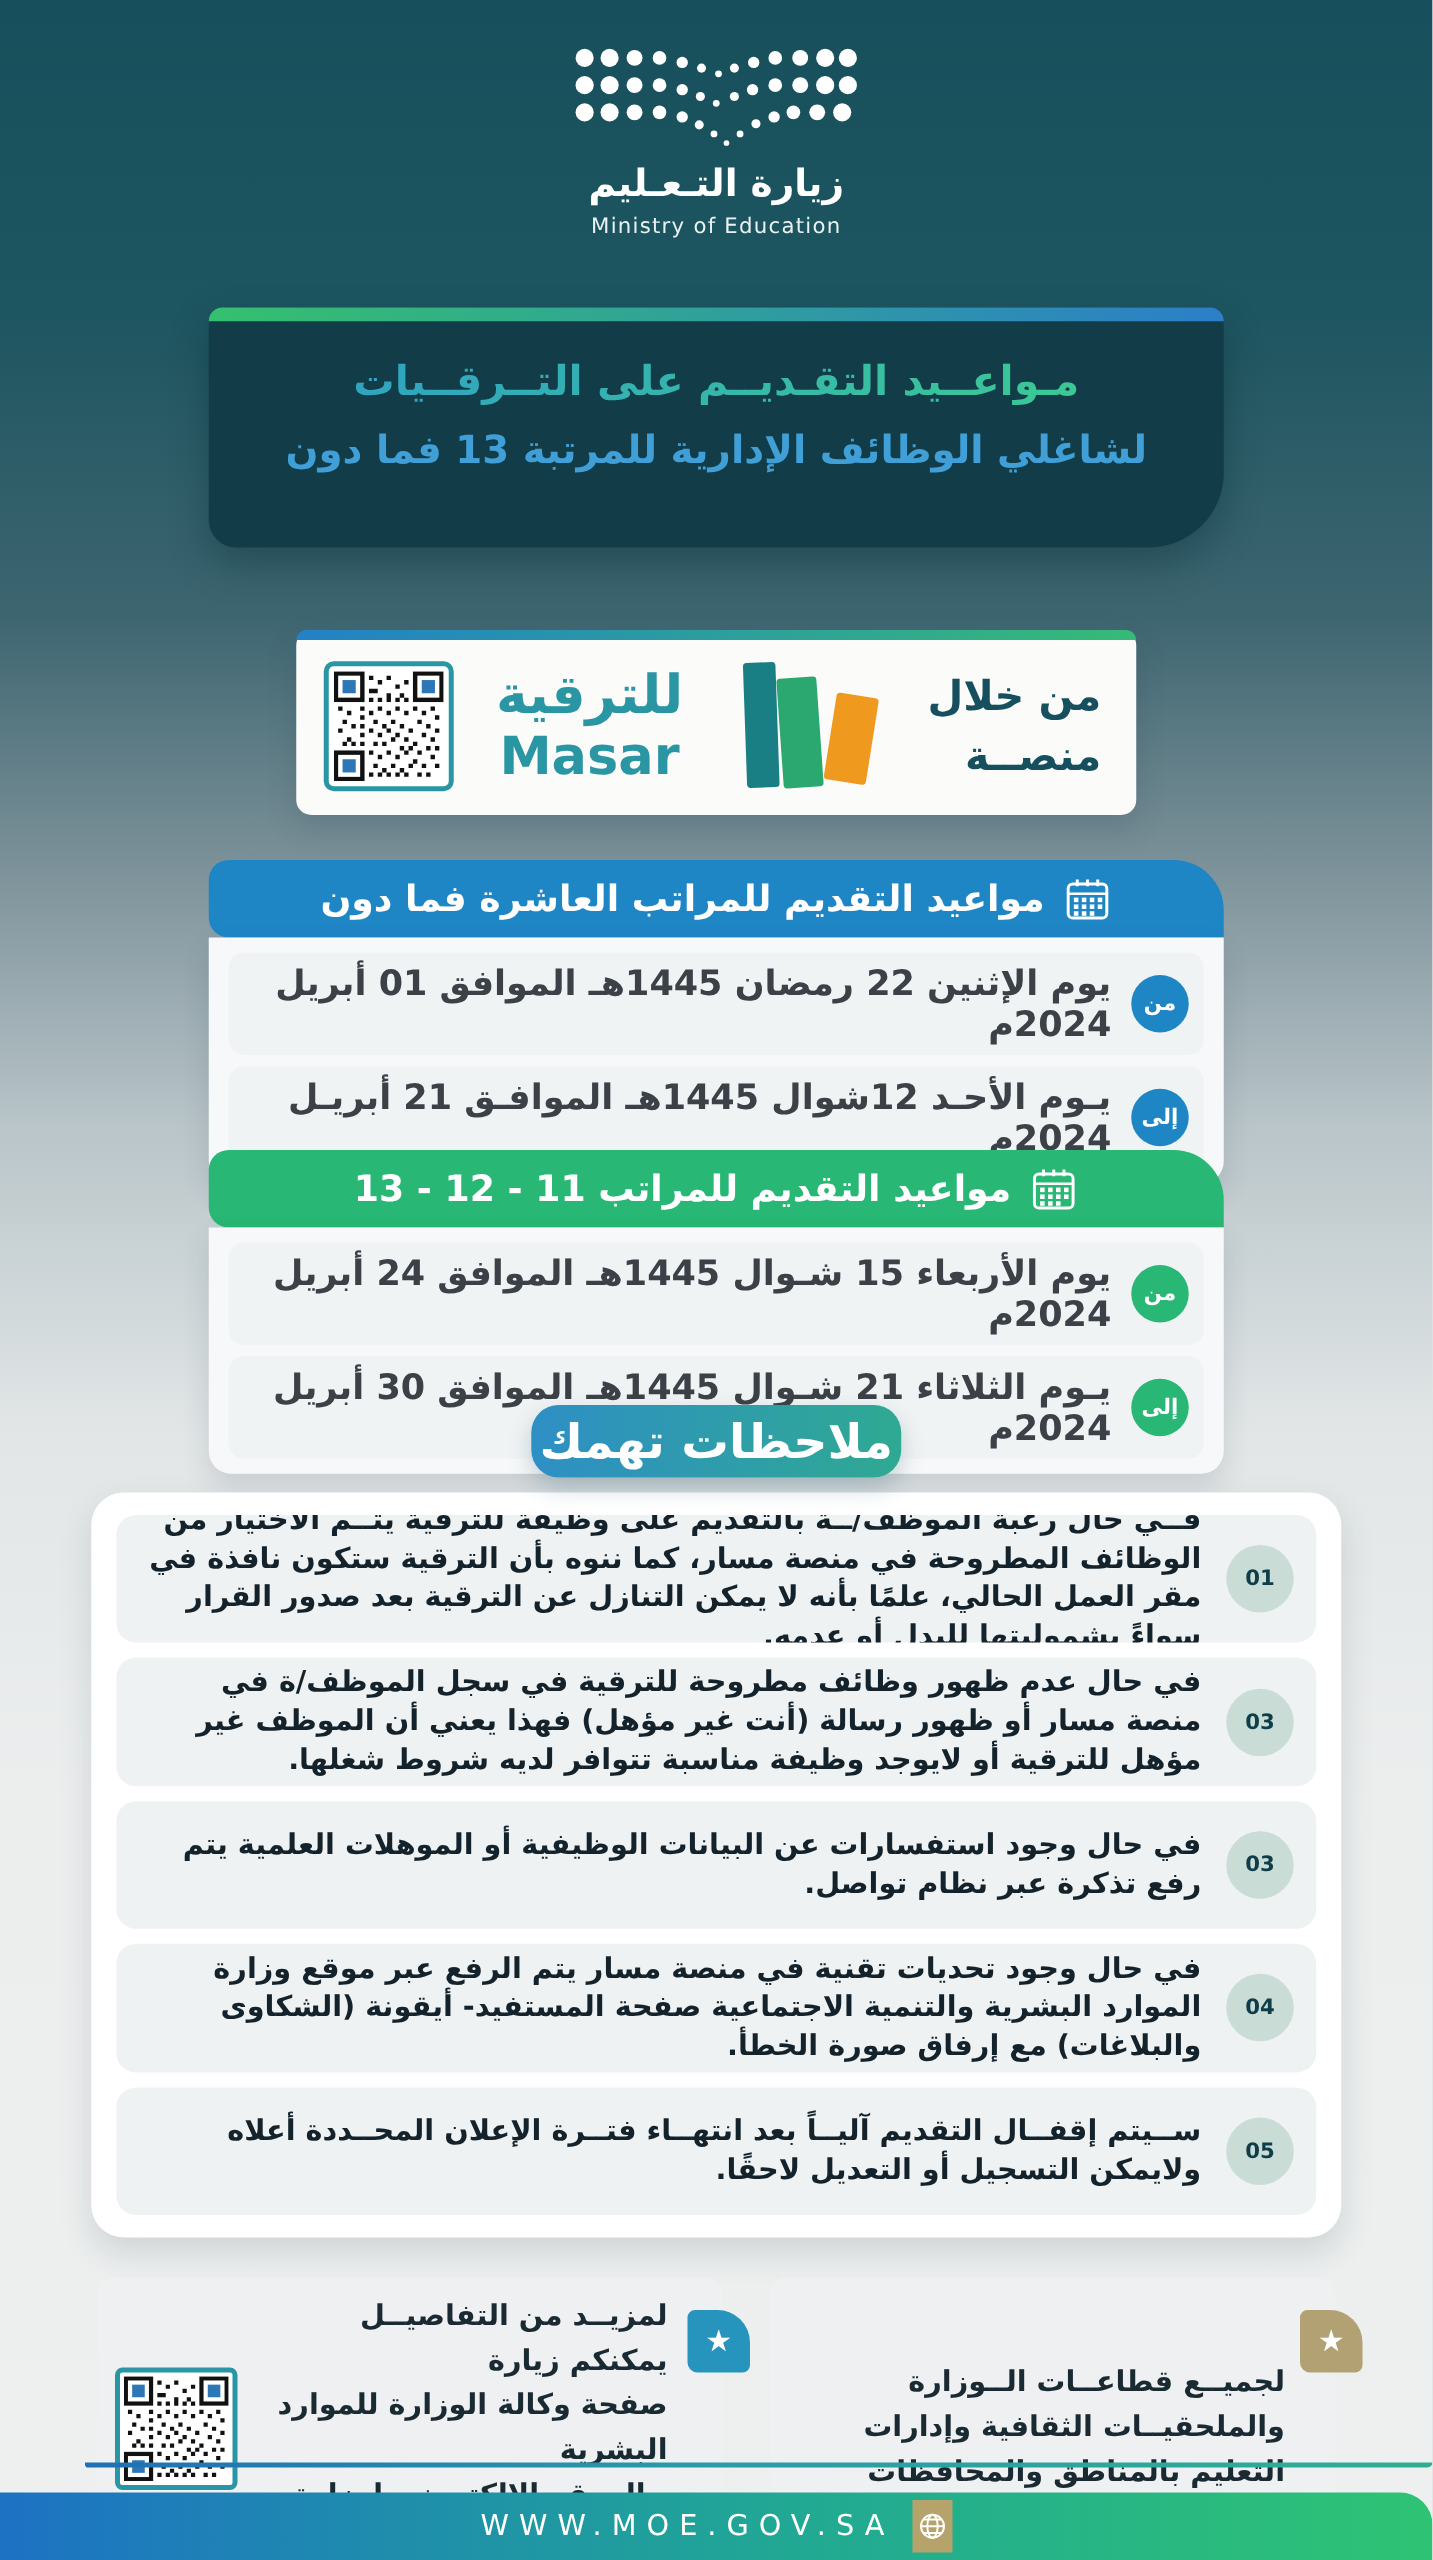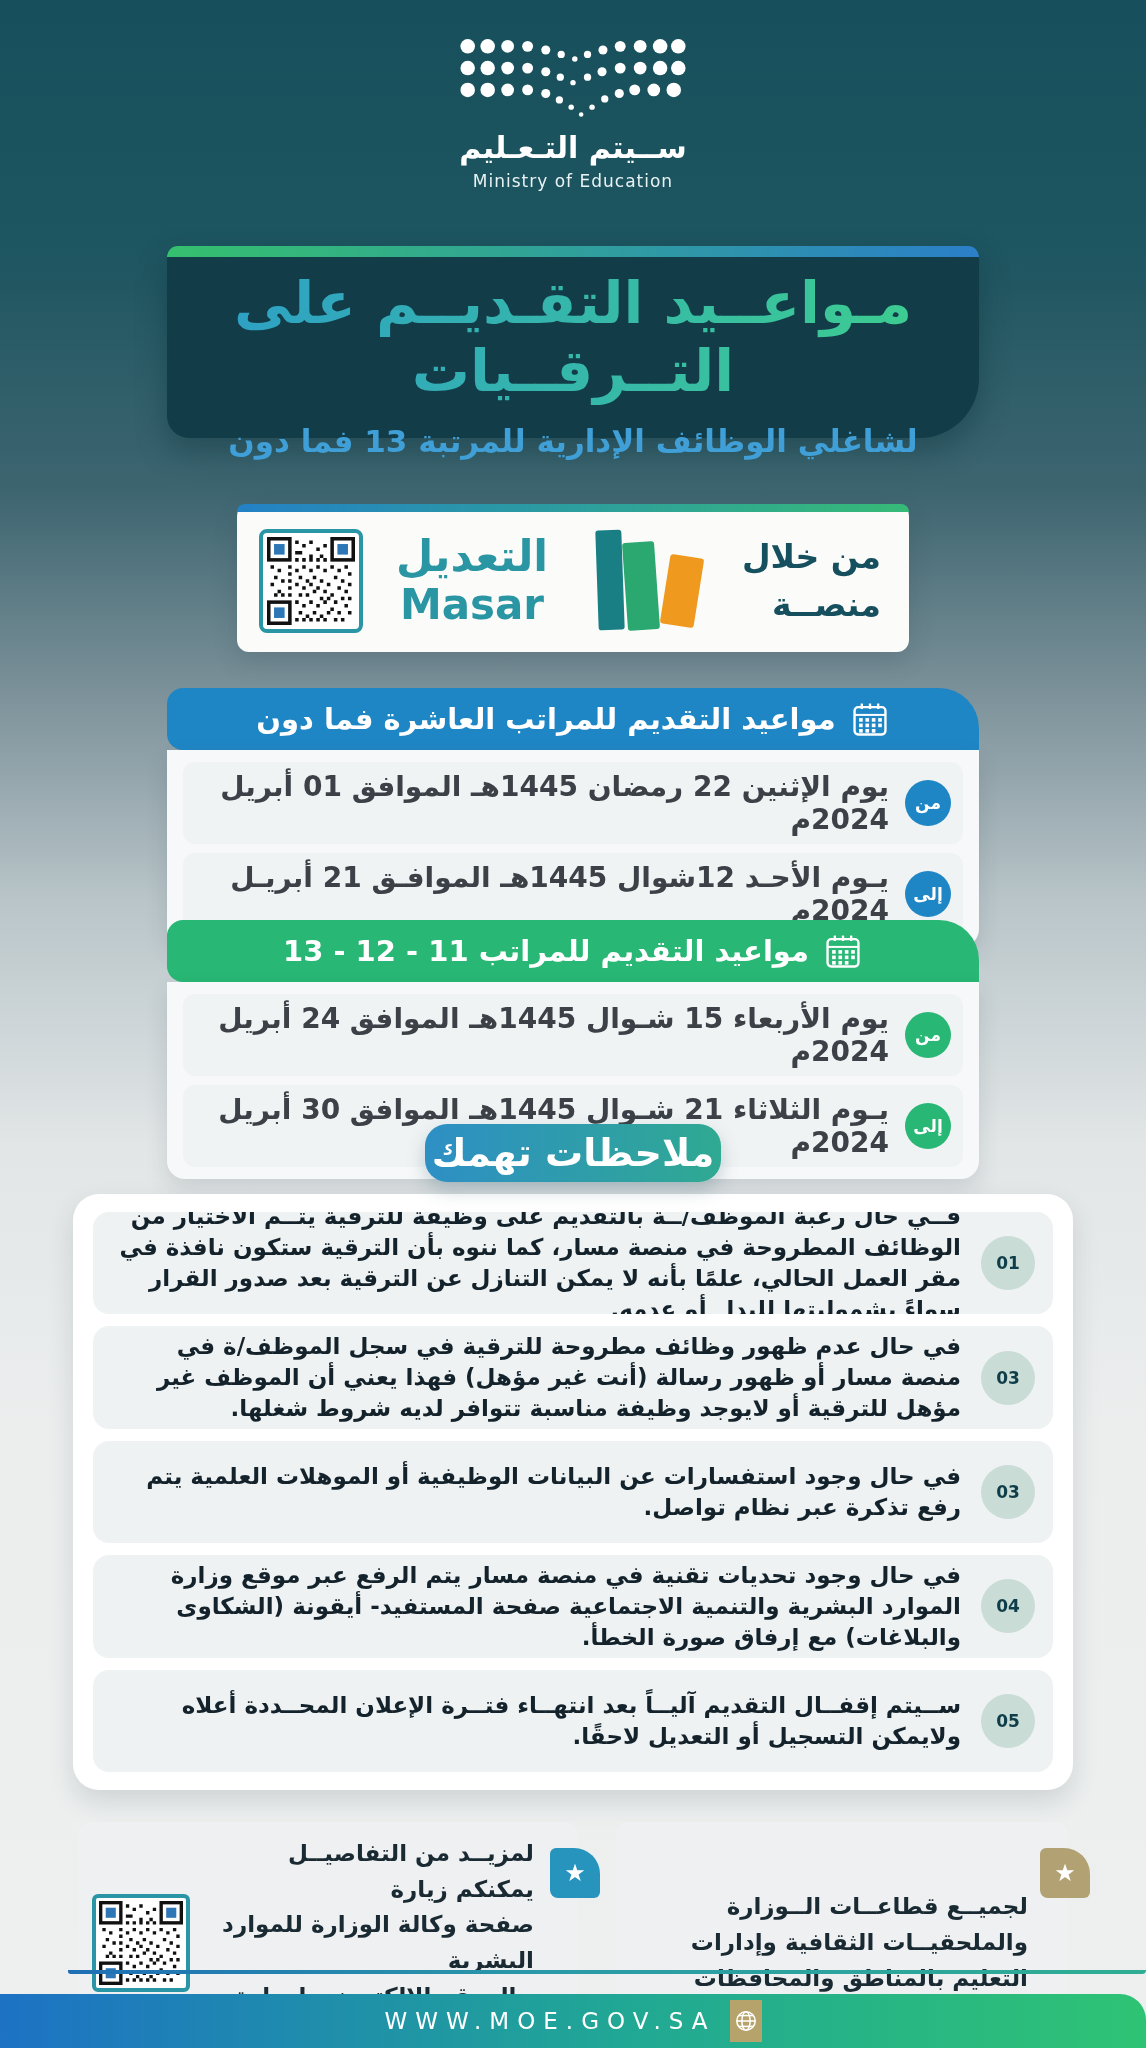--- a/index.html
+++ b/index.html
@@ -14,21 +14,21 @@
   .moe-logo{ top:34px; width:300px; text-align:center; }
   .moe-logo svg{ width:236px; height:90px; }
   .brand-ar{ color:#fff; font-size:30px; font-weight:700; letter-spacing:1px; margin-top:2px; }
   .brand-en{ color:#e9f2f3; font-size:17px; letter-spacing:1px; margin-top:6px; }
 
   
   .banner{ top:246px; width:812px; height:192px; background:#123c48; border-radius:14px 14px 60px 22px;
            box-shadow:0 14px 30px rgba(6,40,50,.35); text-align:center; }
   .banner .strip{ height:11px; width:100%; border-radius:14px 14px 0 0;
                   background:linear-gradient(to left,#2b7fc8,#35c06e); }
-  .banner .l1{ margin-top:12px; font-size:58px; font-weight:700;
+  .banner .l1{ margin-top:28px; font-size:33px; font-weight:700;
                background:linear-gradient(to left,#3ed08c,#2d9dc9);
                -webkit-background-clip:text; background-clip:text; color:transparent; }
   .banner .l2{ margin-top:18px; font-size:31px; font-weight:700; color:#3f9fd6; }
 
   
   .masar{ top:504px; width:672px; background:#fbfbfa; border-radius:12px; box-shadow:0 10px 24px rgba(40,60,70,.18); }
   .masar .strip{ height:8px; border-radius:12px 12px 0 0; background:linear-gradient(to left,#36ba77,#2381c5); }
   .masar .row{ display:flex; align-items:center; justify-content:space-between; padding:14px 28px 16px 22px; }
   .lead{ font-size:33px; font-weight:700; color:#16505f; white-space:pre-line; line-height:1.45; text-align:right; }
   .slabs{ position:relative; width:128px; height:110px; }
@@ -188,42 +188,42 @@
           <circle cx="128" cy="79" r="3"></circle>
           <circle cx="139" cy="87" r="2.5"></circle>
         <circle cx="151" cy="79" r="3"></circle>
           <circle cx="165" cy="70" r="4"></circle>
           <circle cx="181" cy="64" r="5"></circle>
           <circle cx="198" cy="60" r="6"></circle>
           <circle cx="219" cy="60" r="7"></circle>
           <circle cx="241" cy="60" r="8"></circle>
       </g>
     </svg>
-    <div class="brand-ar">ســيتم التـعـليم</div>
+    <div class="brand-ar">زيارة التـعـليم</div>
     <div class="brand-en">Ministry of Education</div>
   </div>
 
   <div class="abs banner">
     <div class="strip"></div>
     <div class="l1">مـواعــيد التقـديــم على التــرقــيات</div>
     <div class="l2">لشاغلي الوظائف الإدارية للمرتبة 13 فما دون</div>
   </div>
 
   <div class="abs masar">
     <div class="strip"></div>
     <div class="row">
       <div class="lead">من خلال
 منصــة</div>
       <div class="slabs">
         <div class="slab t"></div>
         <div class="slab g"></div>
         <div class="slab o"></div>
       </div>
       <div class="masar-word">
-        <div class="ar">التعديل</div>
+        <div class="ar">للترقية</div>
         <div class="en">Masar</div>
       </div>
       <div class="qr">
         <svg>
             <use href="#qr-sym"></use>
           </svg>
       </div>
     </div>
   </div>
 

